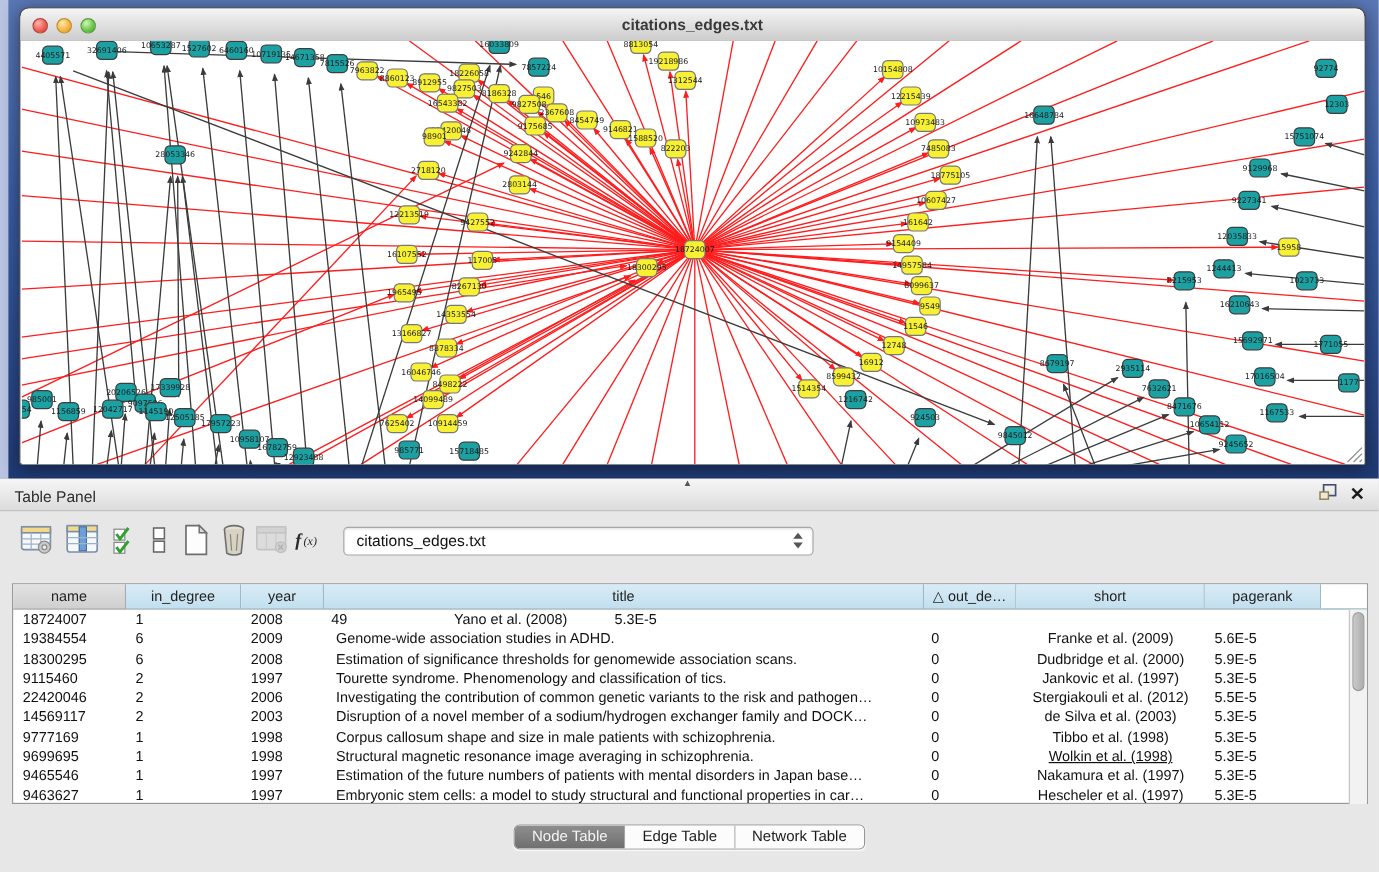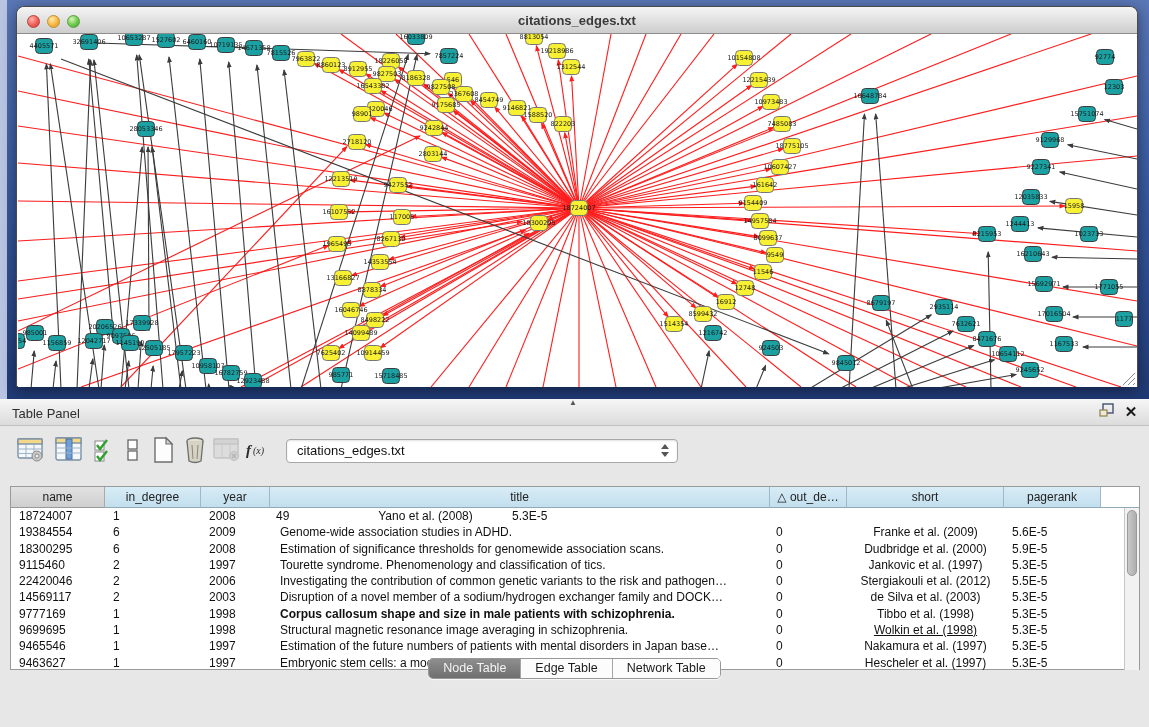--- a/index.html
+++ b/index.html
@@ -67,21 +67,21 @@
   .tr { display:flex; height:16.3px; }
   .td { font-size:12px; color:#111; line-height:16px; white-space:nowrap; overflow:hidden; }
   .td.c0 { padding-left:8px; } .td.c1 { padding-left:8px; } .td.c2 { padding-left:8px; }
   .td.c3 { padding-left:10px; } .td.c4 { padding-left:6px; }
   .td.c5 { text-align:center; } .td.c6 { padding-left:8px; }
   .vscroll { position:absolute; right:0px; top:21px; width:15px; height:162px; background:#f2f2f2;
              border-left:1px solid #c6c6c6; }
   .vthumb { position:absolute; left:2px; top:2px; width:10px; height:66px; background:linear-gradient(90deg,#c9c9c9,#aeaeae);
             border:1px solid #9a9a9a; border-radius:6px; }
 
-  .tabs { position:absolute; left:0; top:259px; width:1149px; height:22px; text-align:center; }
+  .tabs { position:absolute; left:0; top:288px; width:1149px; height:22px; text-align:center; }
   .seg { display:inline-flex; border:1px solid #979797; border-radius:5px; overflow:hidden;
          background:#fff; box-shadow:0 1px 1px rgba(255,255,255,.8); }
   .seg button { font-size:12.5px; padding:2px 14px 3px; border:none; background:#fcfcfc; color:#1c1c1c;
                 border-right:1px solid #a5a5a5; font-family:"Liberation Sans",sans-serif; }
   .seg button:last-child { border-right:none; }
   .seg button.active { background:linear-gradient(180deg,#8e8e8e,#6f6f6f); color:#f4f4f4; }
 
   .statusbar { position:absolute; left:0; top:302px; width:1149px; height:26px; border-top:1px solid #cdcdcd; }
   .mem { position:absolute; right:30px; top:6px; font-size:11px; color:#1d1d1d; background:none; border:none;
          font-family:"Liberation Sans",sans-serif; }
@@ -650,21 +650,21 @@
             <div class="td c2" style="width: 69px;">2003</div>
             <div class="td c3" style="width: 500px;">Disruption of a novel member of a sodium/hydrogen exchanger family and DOCK…</div>
             <div class="td c4" style="width: 77px;">0</div>
             <div class="td c5" style="width: 157px;">de Silva et al. (2003)</div>
             <div class="td c6" style="width: 97px;">5.3E-5</div>
           </div>
           <div class="tr">
             <div class="td c0" style="width: 94px;">9777169</div>
             <div class="td c1" style="width: 96px;">1</div>
             <div class="td c2" style="width: 69px;">1998</div>
-            <div class="td c3" style="width: 500px; font-weight: bold;">Corpus callosum shape and size in male patients with schizophrenia.</div>
+            <div class="td c3" style="width: 500px;">Corpus callosum shape and size in male patients with schizophrenia.</div>
             <div class="td c4" style="width: 77px;">0</div>
             <div class="td c5" style="width: 157px;">Tibbo et al. (1998)</div>
             <div class="td c6" style="width: 97px;">5.3E-5</div>
           </div>
           <div class="tr">
             <div class="td c0" style="width: 94px;">9699695</div>
             <div class="td c1" style="width: 96px;">1</div>
             <div class="td c2" style="width: 69px;">1998</div>
             <div class="td c3" style="width: 500px;">Structural magnetic resonance image averaging in schizophrenia.</div>
             <div class="td c4" style="width: 77px;">0</div>

